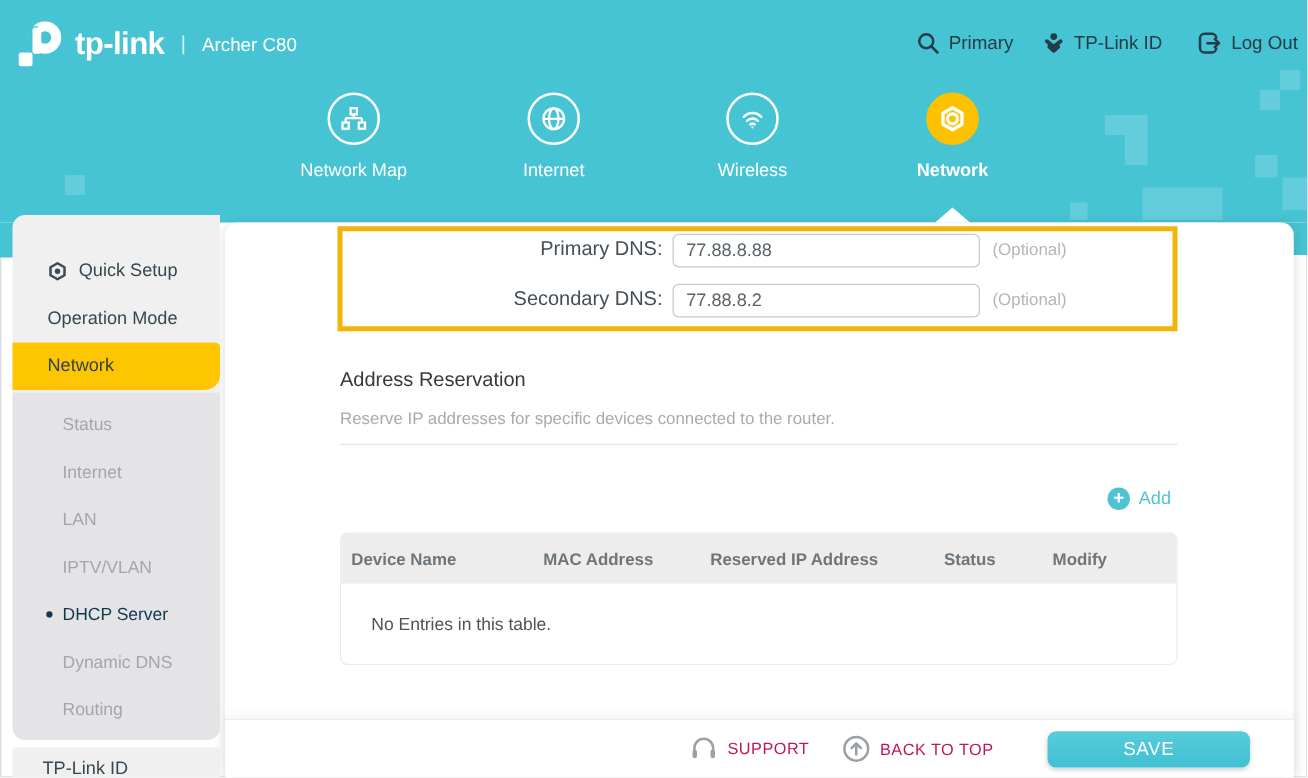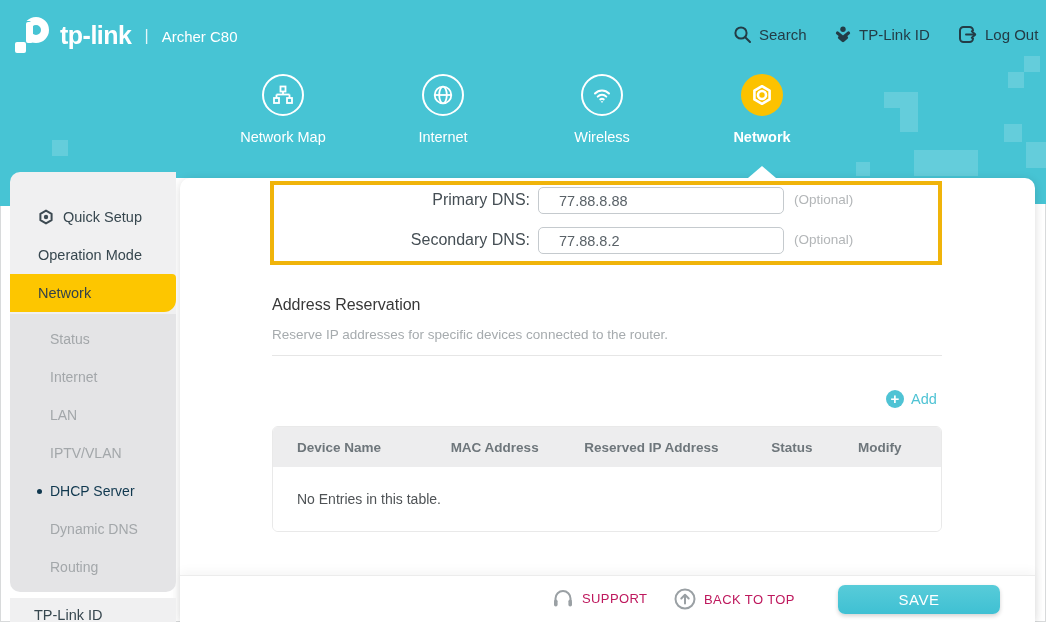--- a/index.html
+++ b/index.html
@@ -58,37 +58,37 @@
            border-radius:10px 10px 0 0; box-shadow:0 2px 10px rgba(0,0,0,0.15); z-index:3; }
 
   .highlight-box { position:absolute; left:90px; top:3px; width:672px; height:84px;
                    border:4px solid #f0b40a; pointer-events:none; z-index:9; }
 
   .field-row { position:absolute; left:0; height:28px; width:855px; }
   .row-1 { top:8px; } .row-2 { top:48px; }
   .field-label { position:absolute; left:100px; width:250px; text-align:right; line-height:28px;
                  font-size:16px; color:#454e54; }
   .field-input { position:absolute; left:358px; top:1px; width:246px; height:27px;
-                 border:1px solid #c5cace; border-radius:5px; padding:0 20px;
+                 border:1px solid #c5cace; border-radius:5px; padding:0 10px;
                  font-family:"Liberation Sans",sans-serif; font-size:14.5px; color:#5a6268; outline:none; }
   .field-note { position:absolute; left:614px; line-height:28px; font-size:13.5px; color:#b3b6b8; }
 
   .section-title { position:absolute; left:92px; top:118px; font-size:16px; font-weight:normal; color:#383838; }
   .section-desc  { position:absolute; left:92px; top:149px; font-size:13.5px; color:#a6abae; }
   .section-divider { position:absolute; left:92px; top:177px; width:670px; height:1px; background:#e6e6e6; }
 
   .add-btn { position:absolute; left:706px; top:212px; display:flex; align-items:center; gap:7px; cursor:pointer; }
   .add-circle { width:18px; height:18px; border-radius:50%; background:#4fc3d4; color:#fff;
                 font-size:15px; font-weight:bold; line-height:17px; text-align:center; }
   .add-label { color:#4fc3d4; font-size:14.5px; }
 
   .res-table { position:absolute; left:92px; top:248px; width:670px; height:106px;
                border:1px solid #e9e9e9; border-radius:6px; overflow:hidden; }
   .t-head { display:flex; height:40px; background:#ededee; align-items:center; }
-  .t-cell { font-size:13.5px; font-weight:bold; color:#6e767b; padding-left:24px; }
+  .t-cell { font-size:13.5px; font-weight:bold; color:#6e767b; padding-left:8px; }
   .c1{width:23%;} .c2{width:20%;} .c3{width:28%;} .c4{width:13%;} .c5{width:16%;}
   .t-body { height:64px; display:flex; align-items:center; padding-left:24px; font-size:14px; color:#4f5356; background:#fff; }
 
   .panel-footer { position:absolute; left:0; bottom:0; width:855px; height:47px; background:#fff;
                   border-top:1px solid #ececec; box-shadow:0 -4px 10px rgba(0,0,0,0.04); }
   .foot-link { position:absolute; top:12px; display:flex; align-items:center; gap:8px; cursor:pointer; }
   .foot-link span { color:#be185d; font-size:13px; letter-spacing:0.4px; }
   .fl-support { left:372px; }
   .fl-top { left:494px; }
   .save-btn { position:absolute; left:658px; top:9px; width:162px; height:29px; border:none; cursor:pointer;
@@ -130,21 +130,21 @@
     <span class="brand-model">Archer C80</span>
   </div>
 
   <div class="hdr-action act-search">
     <span>
       <svg width="19" height="19" viewBox="0 0 19 19" fill="none" stroke="#233c46" stroke-width="2">
         <circle cx="8" cy="8" r="5.6"></circle>
           <line x1="12.2" y1="12.2" x2="17" y2="17" stroke-linecap="round"></line>
       </svg>
     </span>
-    <span>Search</span>
+    <span>Primary</span>
   </div>
   <div class="hdr-action act-id">
     <span>
       <svg width="18" height="17" viewBox="0 0 18 17">
         <circle cx="9" cy="3.2" r="2.7" fill="#233c46"></circle>
         <polyline points="3.5,7 9,11.5 14.5,7" fill="none" stroke="#233c46" stroke-width="3.2" stroke-linecap="round" stroke-linejoin="round"></polyline>
         <polyline points="5.5,11.5 9,14.6 12.5,11.5" fill="none" stroke="#233c46" stroke-width="3.2" stroke-linecap="round" stroke-linejoin="round"></polyline>
       </svg>
     </span>
     <span>TP-Link ID</span>

